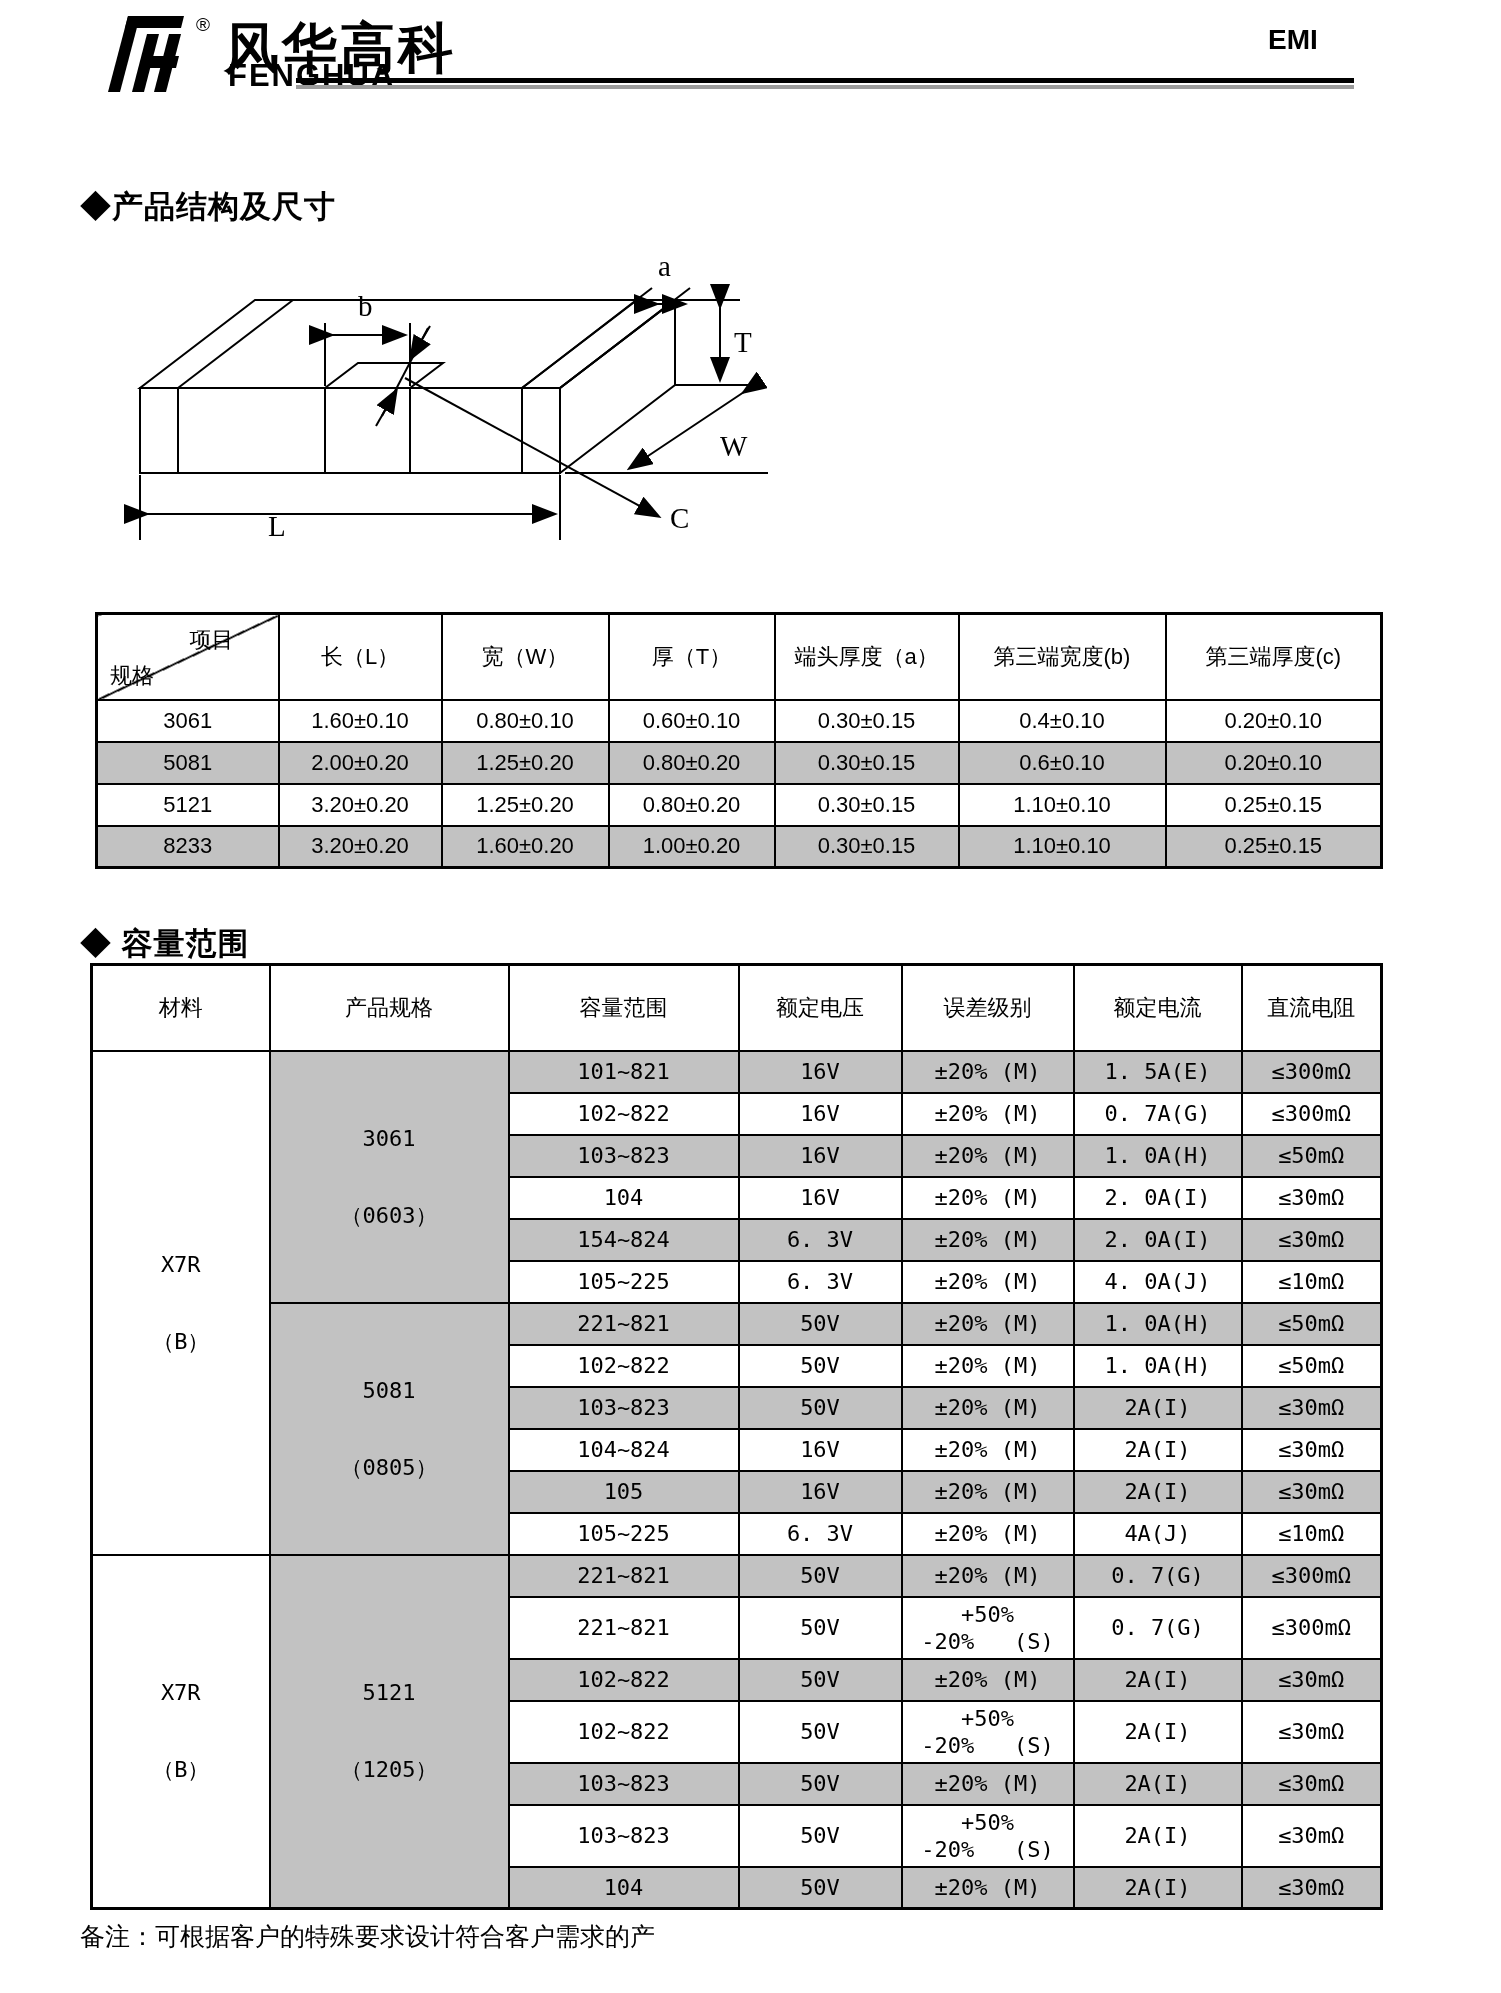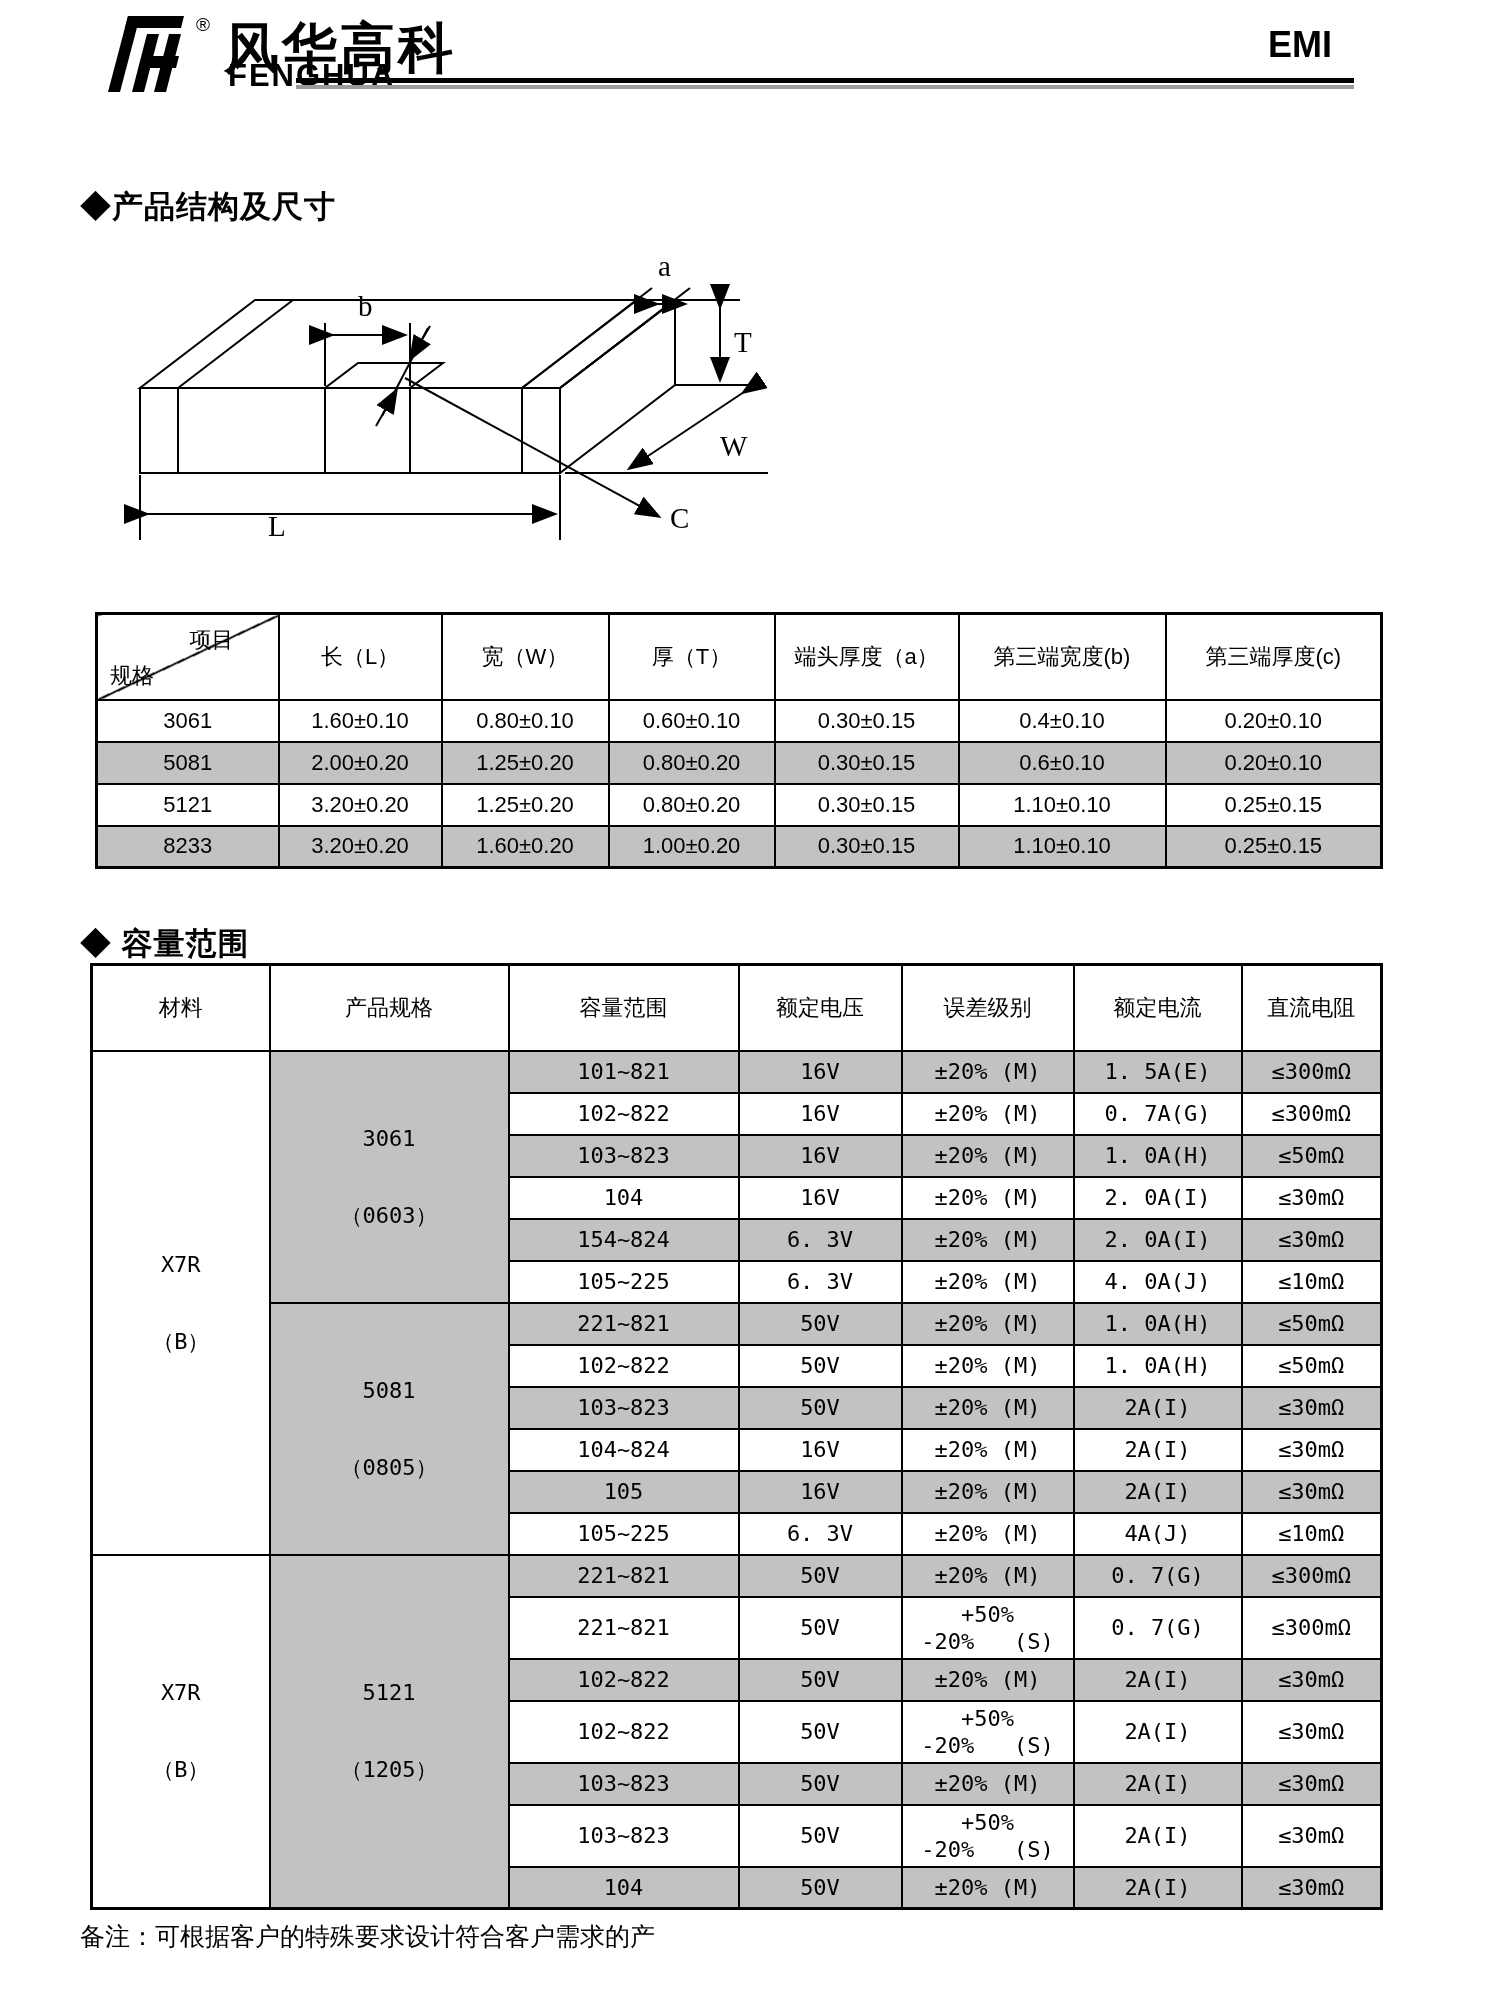--- a/index.html
+++ b/index.html
@@ -7,21 +7,21 @@
     width:1501px;height:1993px;background:#ffffff;color:#000;
     font-family:"Liberation Sans",sans-serif;position:relative;overflow:hidden;
   }
   .abs{position:absolute;}
 
   
   .logo-mark{left:92px;top:12px;}
   .reg{left:196px;top:14px;font-size:19px;}
   .brand-cn{left:224px;top:12px;font-size:55px;font-weight:bold;letter-spacing:3px;}
   .brand-en{left:228px;top:58px;font-size:31px;font-weight:bold;letter-spacing:2px;}
-  .emi{left:1268px;top:24px;font-size:36px;font-weight:bold;}
+  .emi{left:1268px;top:24px;font-size:28px;font-weight:bold;}
   .rule{left:296px;top:78px;width:1058px;}
   .rule .b1{height:5px;background:#000;}
   .rule .b2{height:4px;background:#9b9b9b;margin-top:2px;}
 
   
   .sec-title{font-size:31px;font-weight:bold;letter-spacing:1px;}
   .t1{left:80px;top:186px;}
   .t2{left:80px;top:916px;margin-top:7px;}
   .footer-note{left:80px;top:1920px;font-size:25px;}
 

